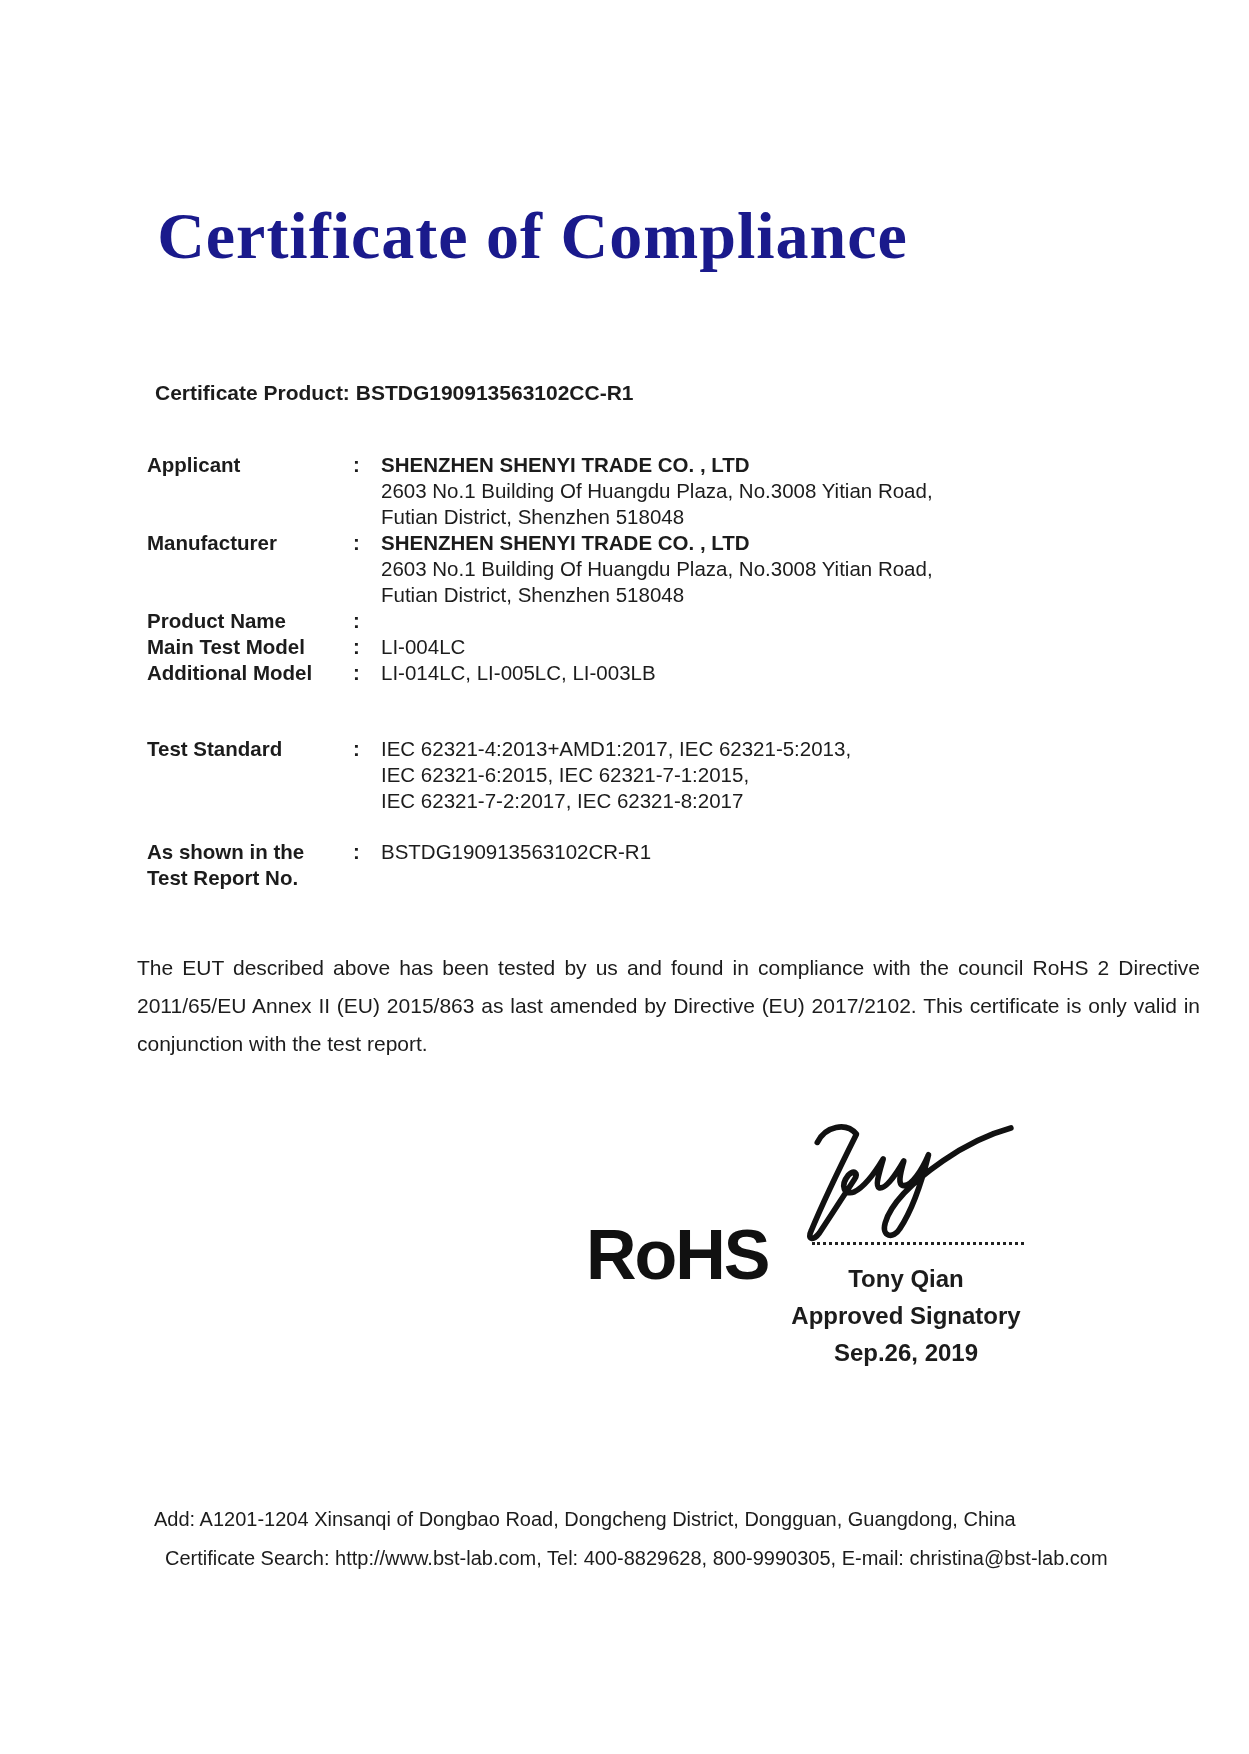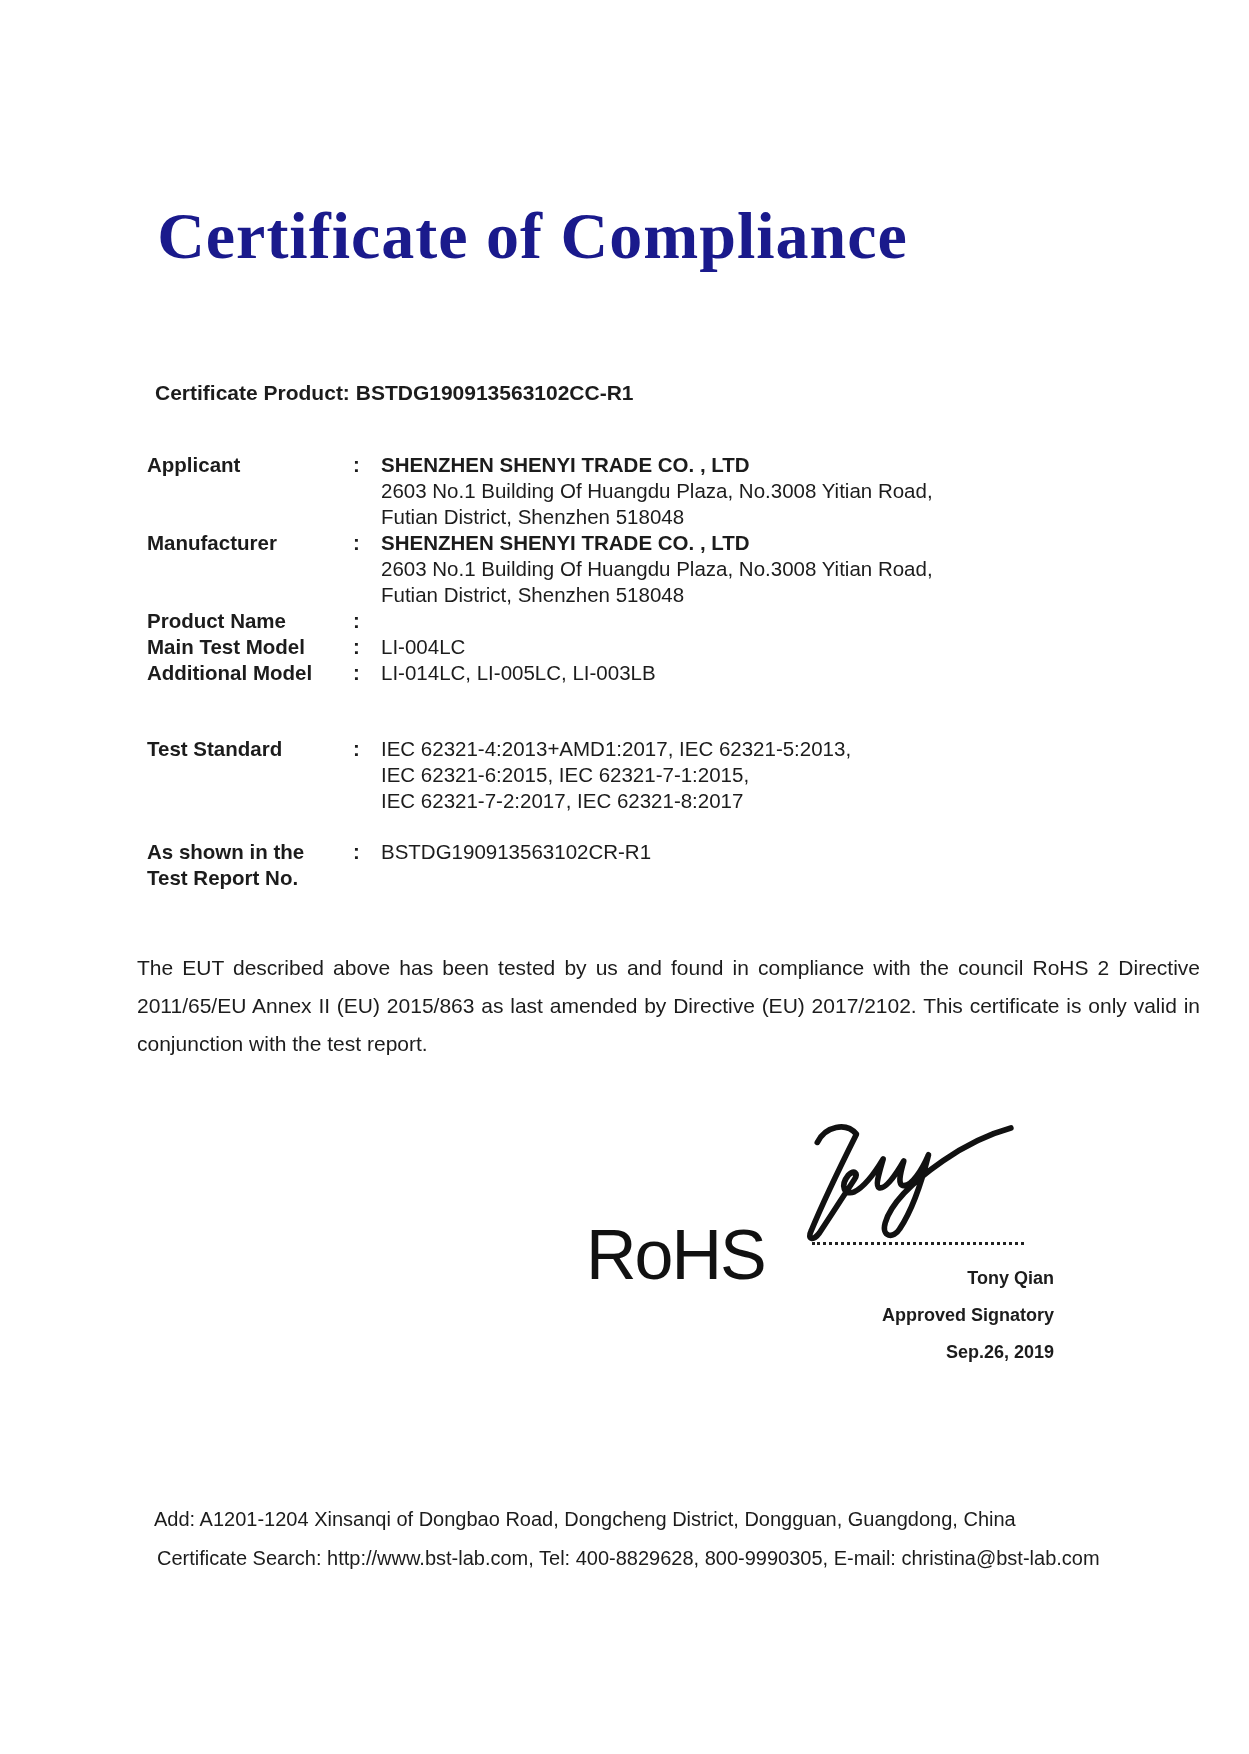--- a/index.html
+++ b/index.html
@@ -57,21 +57,21 @@
     width: 1063px;
     font-size: 21px;
     line-height: 38px;
     text-align: justify;
   }
   .rohs-logo {
     position: absolute;
     top: 1220px;
     left: 586px;
     font-size: 70px;
-    font-weight: normal;
+    font-weight: bold;
     letter-spacing: -2px;
     line-height: 1;
     color: #111;
     white-space: nowrap;
   }
   .signature-svg {
     position: absolute;
     top: 1114px;
     left: 772px;
     width: 278px;
@@ -83,22 +83,22 @@
     left: 812px;
     width: 212px;
     height: 14px;
     border-bottom: 3px dotted #222;
   }
   .sig-block {
     position: absolute;
     top: 1260px;
     left: 758px;
     width: 296px;
-    text-align: right;
-    font-size: 18px;
+    text-align: center;
+    font-size: 24px;
     font-weight: bold;
     line-height: 37px;
     white-space: nowrap;
   }
   .footer-company {
     position: absolute;
     top: 1464px;
     left: 147px;
     font-size: 23.5px;
     font-weight: bold;
@@ -107,21 +107,21 @@
   .footer-address {
     position: absolute;
     top: 1508px;
     left: 154px;
     font-size: 20px;
     white-space: nowrap;
   }
   .footer-search {
     position: absolute;
     top: 1547px;
-    left: 157px;
+    left: 165px;
     font-size: 20px;
     white-space: nowrap;
   }
 </style>
 </head>
 <body>
 
 <div class="page">
 
   <div class="doc-title">Certificate of Compliance</div>

